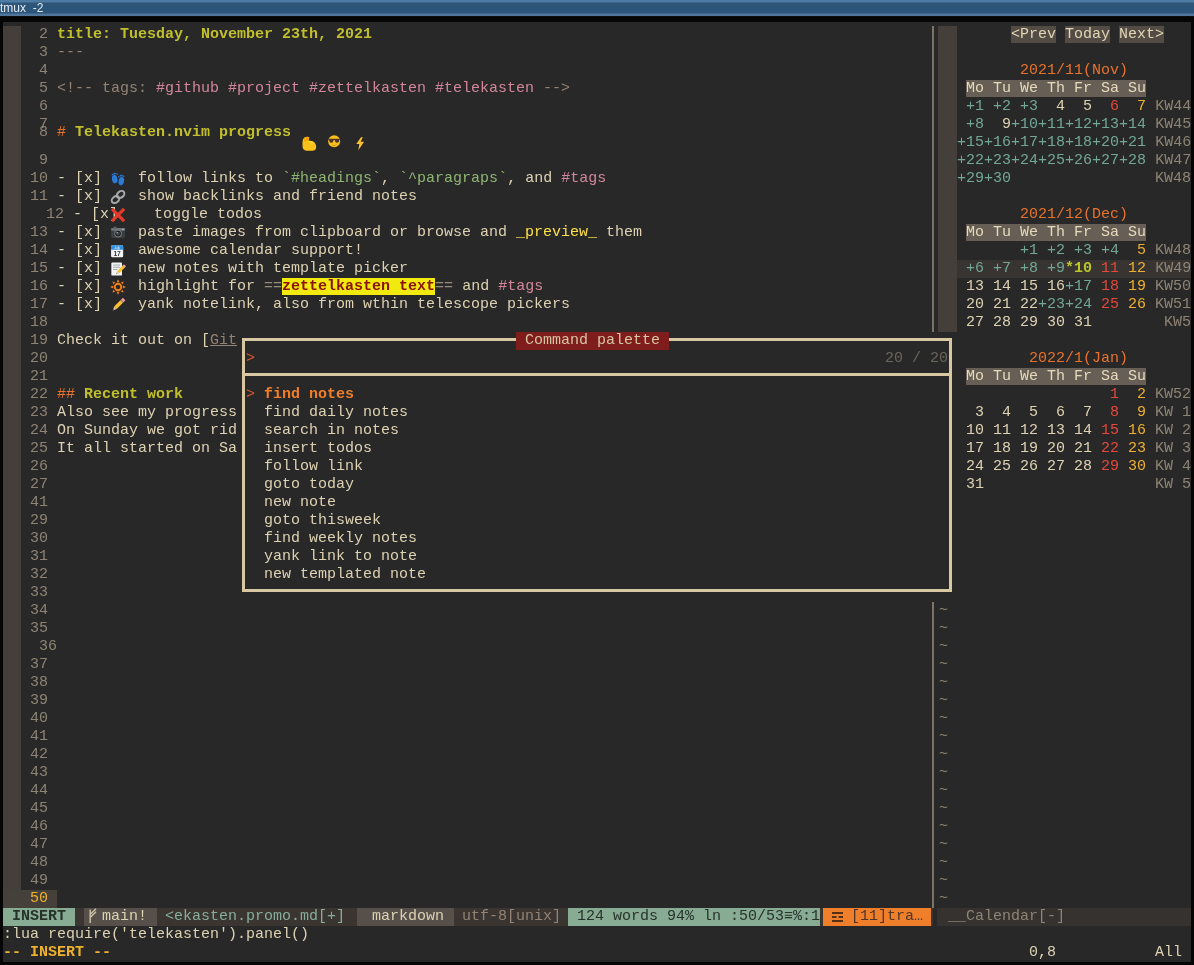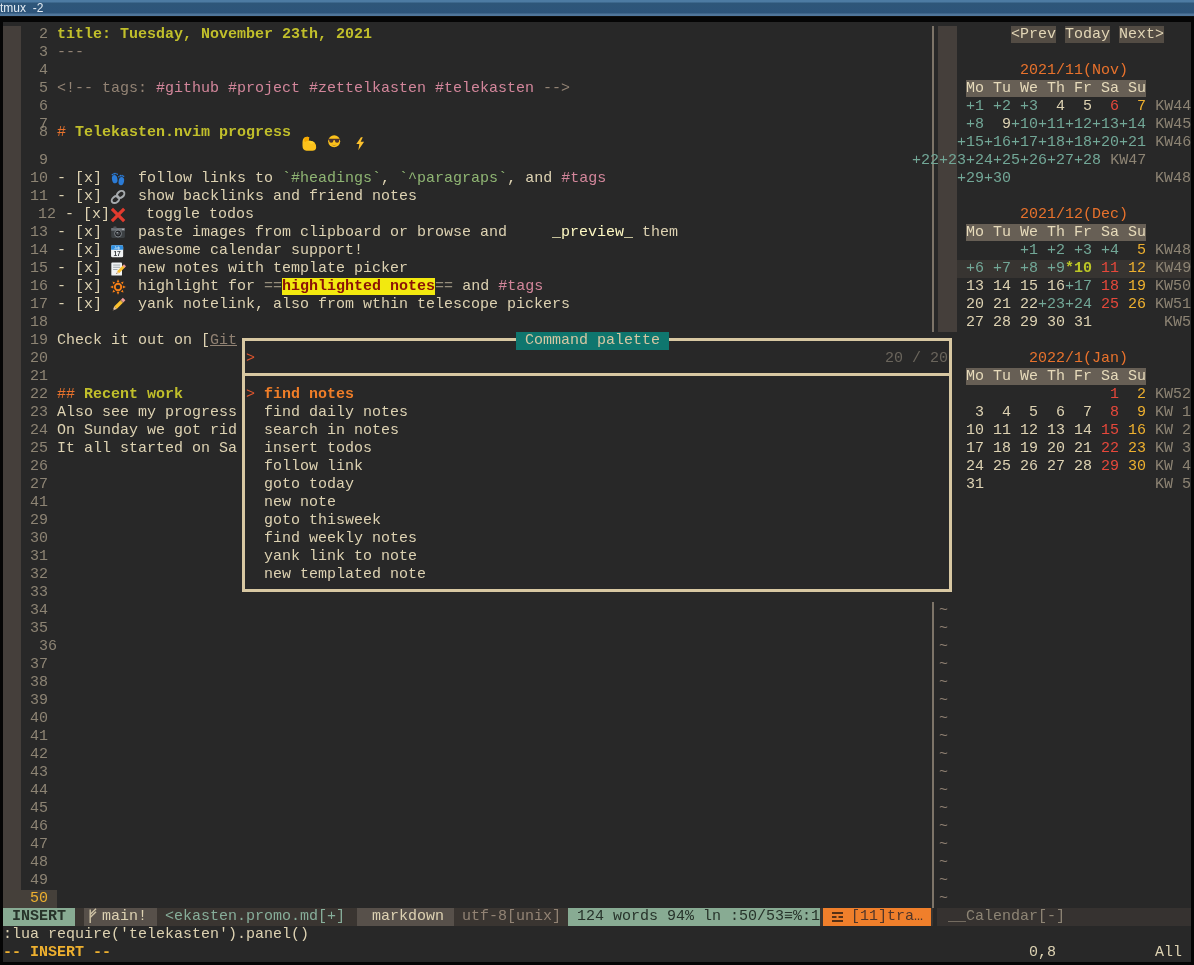--- a/index.html
+++ b/index.html
@@ -14,21 +14,21 @@
 .gy2 { color:#958d7b; }
 .ln { color:#8d8474; }
 .or { color:#e8722c; }
 .pk { color:#d3869b; }
 .gn { color:#8fb573; }
 .tl { color:#72a797; }
 .rd { color:#e6483b; }
 .gd { color:#eeb02f; }
 .td { color:#bcc626; font-weight:bold; }
 .kw { color:#8d8474; }
-.it { color:#fef9c3;margin-left:36px; }
+.it { color:#fde047; }
 .ul { color:#928374; text-decoration:underline; }
 .hl { background:#f2e90f; color:#8b1207; font-weight:bold; }
 .hd { background:#675f55; color:#e6daba; }
 .btn { background:#534c44; color:#e2d6b6; }
 .pr { color:#e0562e; }
 .d20 { color:#6a655c; }
 .sel { color:#f07e28; font-weight:bold; }
 .cr { color:#ddd2b2; }
 .sbt { color:#27332a; }
 .obt { color:#50362a; }
@@ -62,36 +62,36 @@
 <div class="abs" style="left:568px;top:908px;width:252px;height:18px;background:#88ab93;z-index:1"></div>
 <div class="abs" style="left:823px;top:908px;width:108px;height:18px;background:#f07f2b;z-index:1"></div>
 <div class="abs" style="left:937px;top:908px;width:254px;height:18px;background:#363230;z-index:1"></div>
 
 <div class="abs" style="left:237px;top:332px;width:720px;height:270px;background:#282828;z-index:5"></div>
 <div class="abs" style="left:242px;top:338px;width:710px;height:3px;background:#d8c8a2;z-index:5"></div>
 <div class="abs" style="left:242px;top:373px;width:710px;height:3px;background:#d8c8a2;z-index:5"></div>
 <div class="abs" style="left:242px;top:589px;width:710px;height:3px;background:#d8c8a2;z-index:5"></div>
 <div class="abs" style="left:242px;top:338px;width:3px;height:254px;background:#d8c8a2;z-index:5"></div>
 <div class="abs" style="left:949px;top:338px;width:3px;height:254px;background:#d8c8a2;z-index:5"></div>
-<div class="row z3" style="top:332px;left:516px;color:#d6c6a2;background:#0f766e"> Command palette </div>
+<div class="row z3" style="top:332px;left:516px;color:#d6c6a2;background:#7f1d1d"> Command palette </div>
 <div class="row" style="top:26px;left:3px;"><span class="ln">    2 </span><span class="yb">title: Tuesday, November 23th, 2021</span></div>
 <div class="row" style="top:44px;left:3px;"><span class="ln">    3 </span><span class="gy">---</span></div>
 <div class="row" style="top:62px;left:3px;"><span class="ln">    4 </span></div>
 <div class="row" style="top:80px;left:3px;"><span class="ln">    5 </span><span class="gy">&lt;!-- tags: </span><span class="pk">#github #project #zettelkasten #telekasten</span><span class="gy"> --&gt;</span></div>
 <div class="row" style="top:98px;left:3px;"><span class="ln">    6 </span></div>
 <div class="row" style="top:116px;left:3px;"><span class="ln">    7 </span></div>
 <div class="row" style="top:124px;left:3px;"><span class="ln">    8 </span><span class="or">#</span> <span class="yb">Telekasten.nvim progress</span></div>
 <div class="row" style="top:152px;left:3px;"><span class="ln">    9 </span></div>
 <div class="row" style="top:170px;left:3px;"><span class="ln">   10 </span>- [x]    follow links to <span class="gn">`#headings`</span>, <span class="gn">`^paragraps`</span>, and <span class="pk">#tags</span></div>
 <div class="row" style="top:188px;left:3px;"><span class="ln">   11 </span>- [x]    show backlinks and friend notes</div>
-<div class="row" style="top:206px;left:11px;"><span class="ln">   12 </span>- [x]    toggle todos</div>
+<div class="row" style="top:206px;left:3px;padding-left:16px;"><span class="ln">   12 </span>- [x]    toggle todos</div>
 <div class="row" style="top:224px;left:3px;"><span class="ln">   13 </span>- [x]    paste images from clipboard or browse and <span class="it">_preview_</span> them</div>
 <div class="row" style="top:242px;left:3px;"><span class="ln">   14 </span>- [x]    awesome calendar support!</div>
 <div class="row" style="top:260px;left:3px;"><span class="ln">   15 </span>- [x]    new notes with template picker</div>
-<div class="row" style="top:278px;left:3px;"><span class="ln">   16 </span>- [x]    highlight for <span class="gy2">==</span><span class="hl">highlighted notes</span><span class="gy2">==</span> and <span class="pk">#tags</span></div>
+<div class="row" style="top:278px;left:3px;"><span class="ln">   16 </span>- [x]    highlight for <span class="gy2">==</span><span class="hl">zettelkasten text</span><span class="gy2">==</span> and <span class="pk">#tags</span></div>
 <div class="row" style="top:296px;left:3px;"><span class="ln">   17 </span>- [x]    yank notelink, also from wthin telescope pickers</div>
 <div class="row" style="top:314px;left:3px;"><span class="ln">   18 </span></div>
 <div class="row" style="top:332px;left:3px;"><span class="ln">   19 </span>Check it out on [<span class="ul">Git</span></div>
 <div class="row" style="top:350px;left:3px;"><span class="ln">   20 </span></div>
 <div class="row" style="top:368px;left:3px;"><span class="ln">   21 </span></div>
 <div class="row" style="top:386px;left:3px;"><span class="ln">   22 </span><span class="or">##</span> <span class="yb">Recent work</span></div>
 <div class="row" style="top:404px;left:3px;"><span class="ln">   23 </span>Also see my progress</div>
 <div class="row" style="top:422px;left:3px;"><span class="ln">   24 </span>On Sunday we got rid</div>
 <div class="row" style="top:440px;left:3px;"><span class="ln">   25 </span>It all started on Sa</div>
 <div class="row" style="top:458px;left:3px;"><span class="ln">   26 </span></div>
@@ -118,21 +118,21 @@
 <div class="row" style="top:836px;left:3px;"><span class="ln">   47 </span></div>
 <div class="row" style="top:854px;left:3px;"><span class="ln">   48 </span></div>
 <div class="row" style="top:872px;left:3px;"><span class="ln">   49 </span></div>
 <div class="row" style="top:890px;left:3px;"><span class="gd">   50 </span></div>
 <div class="row" style="top:26px;left:939px;">        <span class="btn">&lt;Prev</span> <span class="btn">Today</span> <span class="btn">Next&gt;</span></div>
 <div class="row" style="top:62px;left:939px;"><span class="or">         2021/11(Nov)</span></div>
 <div class="row" style="top:80px;left:939px;">   <span class="hd">Mo Tu We Th Fr Sa Su</span></div>
 <div class="row" style="top:98px;left:939px;">  <span class="tl"> +1</span><span class="tl"> +2</span><span class="tl"> +3</span>  4  5<span class="rd">  6</span><span class="gd">  7</span> <span class="kw">KW44</span></div>
 <div class="row" style="top:116px;left:939px;">  <span class="tl"> +8</span>  9<span class="tl">+10</span><span class="tl">+11</span><span class="tl">+12</span><span class="tl">+13</span><span class="tl">+14</span> <span class="kw">KW45</span></div>
 <div class="row" style="top:134px;left:939px;">  <span class="tl">+15</span><span class="tl">+16</span><span class="tl">+17</span><span class="tl">+18</span><span class="tl">+18</span><span class="tl">+20</span><span class="tl">+21</span> <span class="kw">KW46</span></div>
-<div class="row" style="top:152px;left:894px;">  <span class="tl">+22</span><span class="tl">+23</span><span class="tl">+24</span><span class="tl">+25</span><span class="tl">+26</span><span class="tl">+27</span><span class="tl">+28</span> <span class="kw">KW47</span></div>
+<div class="row" style="top:152px;left:939px;">  <span class="tl">+22</span><span class="tl">+23</span><span class="tl">+24</span><span class="tl">+25</span><span class="tl">+26</span><span class="tl">+27</span><span class="tl">+28</span> <span class="kw">KW47</span></div>
 <div class="row" style="top:170px;left:939px;">  <span class="tl">+29</span><span class="tl">+30</span>                <span class="kw">KW48</span></div>
 <div class="row" style="top:206px;left:939px;"><span class="or">         2021/12(Dec)</span></div>
 <div class="row" style="top:224px;left:939px;">   <span class="hd">Mo Tu We Th Fr Sa Su</span></div>
 <div class="row" style="top:242px;left:939px;">        <span class="tl"> +1</span><span class="tl"> +2</span><span class="tl"> +3</span><span class="tl"> +4</span><span class="gd">  5</span> <span class="kw">KW48</span></div>
 <div class="row" style="top:260px;left:939px;">  <span class="tl"> +6</span><span class="tl"> +7</span><span class="tl"> +8</span><span class="tl"> +9</span><span class="td">*10</span><span class="rd"> 11</span><span class="gd"> 12</span> <span class="kw">KW49</span></div>
 <div class="row" style="top:278px;left:939px;">   13 14 15 16<span class="tl">+17</span><span class="rd"> 18</span><span class="gd"> 19</span> <span class="kw">KW50</span></div>
 <div class="row" style="top:296px;left:939px;">   20 21 22<span class="tl">+23</span><span class="tl">+24</span><span class="rd"> 25</span><span class="gd"> 26</span> <span class="kw">KW51</span></div>
 <div class="row" style="top:314px;left:939px;">   27 28 29 30 31        <span class="kw">KW5</span></div>
 <div class="row" style="top:350px;left:939px;"><span class="or">          2022/1(Jan)</span></div>
 <div class="row" style="top:368px;left:939px;">   <span class="hd">Mo Tu We Th Fr Sa Su</span></div>

